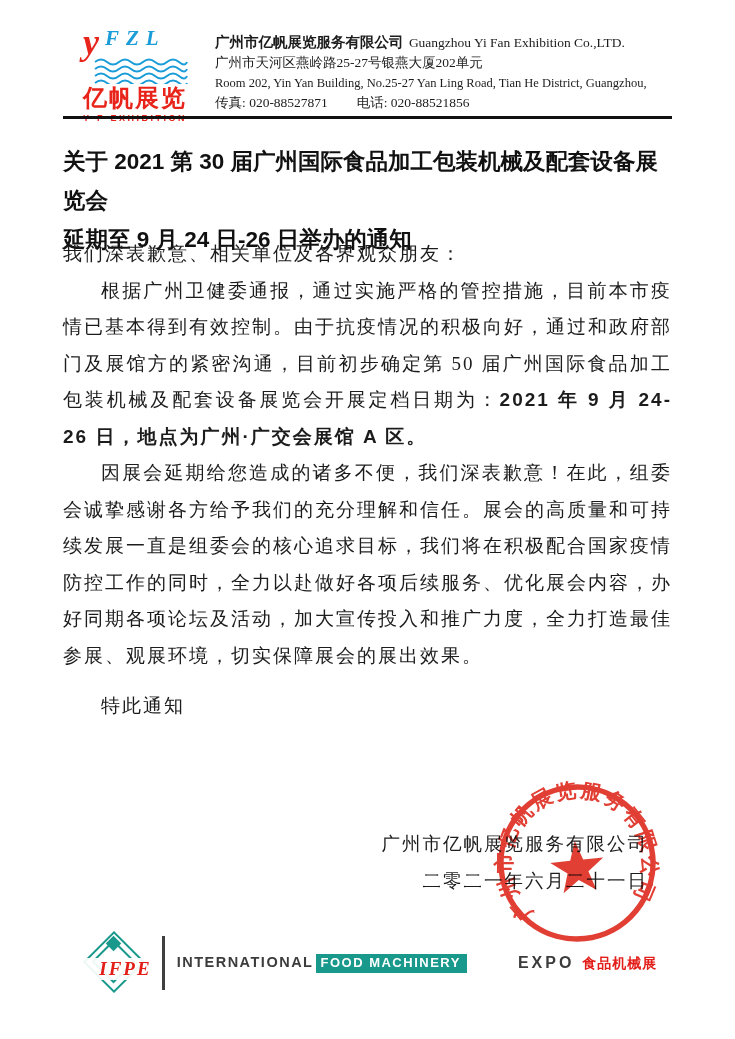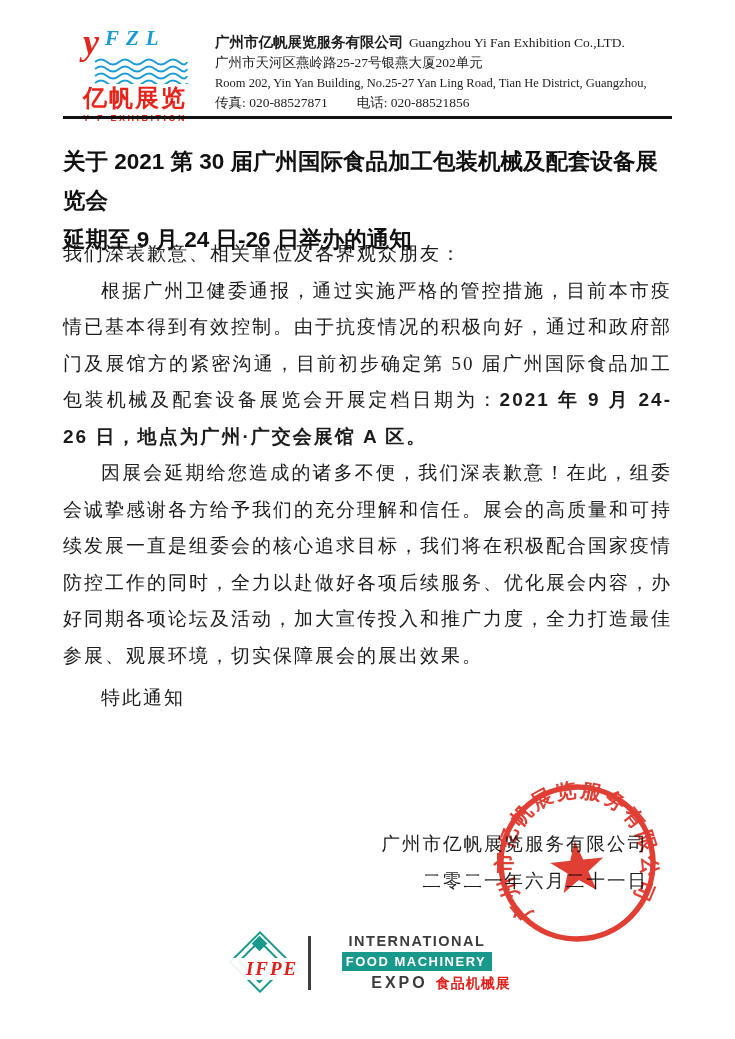--- a/index.html
+++ b/index.html
@@ -85,21 +85,21 @@
     letter-spacing: 2px;
     text-align: justify;
     color: #1c1c1c;
   }
   .doc-body p { text-indent: 2em; }
   .doc-body .greeting { text-indent: 0; }
   .bold-date {
     font-family: "Liberation Sans", sans-serif;
     font-weight: 700;
   }
-  .closing { margin-top: 6px; }
+  .closing { margin-top: 14px; }
   
   .signature {
     position: absolute;
     top: 826px; right: 87px;
     text-align: right;
     font-size: 18.5px;
     line-height: 37px;
     letter-spacing: 2px;
   }
   
@@ -141,21 +141,21 @@
     background: rgba(255,255,255,0.92);
     text-align: right;
     font-family: "Liberation Serif", serif;
     font-style: italic;
     font-weight: 700;
     font-size: 19px;
     letter-spacing: 2px;
     color: #e31e18;
   }
   .footer-divider { width: 3px; height: 54px; background: #3f3f3f; }
-  .footer-text { display: flex; flex-direction: column; gap: 3px; align-items: center; }
+  .footer-text { display: flex; flex-direction: row; gap: 3px; align-items: flex-start; }
   .ft-line1 {
     font-family: "Liberation Sans", sans-serif;
     font-weight: 700; font-size: 14.5px; letter-spacing: 1.5px;
     color: #3c3c3c;
   }
   .ft-line2 {
     font-family: "Liberation Sans", sans-serif;
     font-weight: 700; font-size: 13px; letter-spacing: 1.5px;
     color: #ffffff; background: #18998b;
     padding: 1.5px 6px 2.5px 4px;

